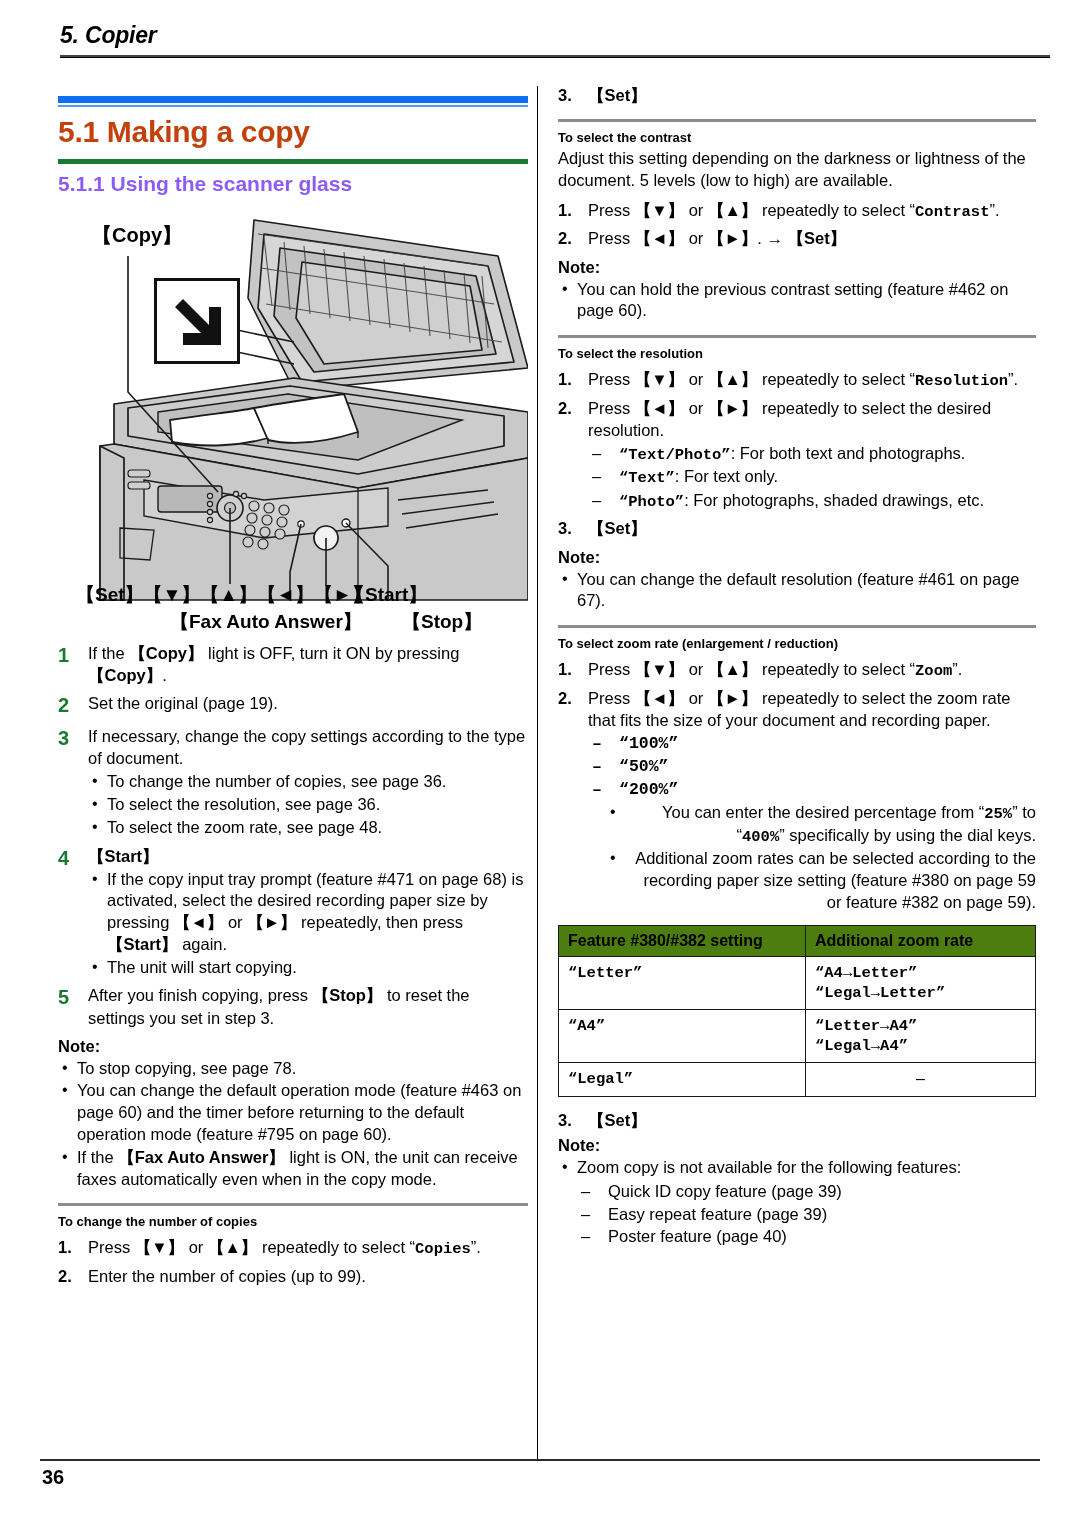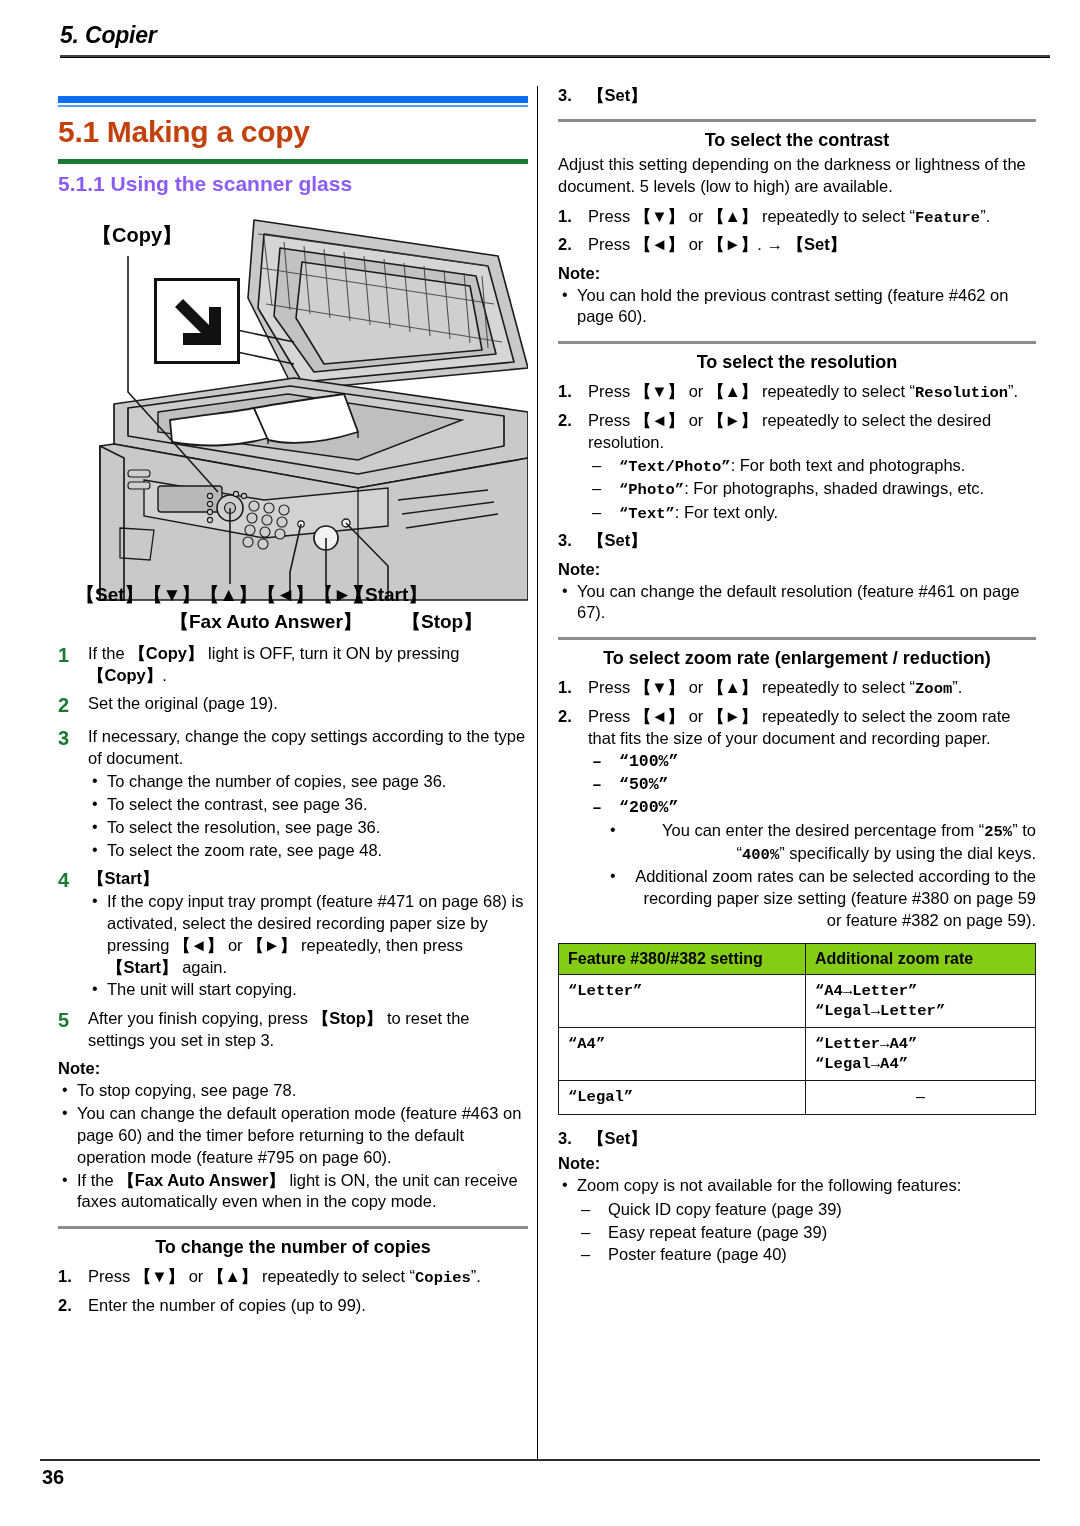--- a/index.html
+++ b/index.html
@@ -79,38 +79,38 @@
   }
 
   
   .olist { margin-top:7px; }
   .oitem { display:flex; font-size:16.5px; line-height:1.34; margin-bottom:5px; }
   .oitem-n { font-weight:bold; width:30px; flex:0 0 30px; }
   .oitem-b { flex:1; }
 
   .note-h { font-weight:bold; font-size:16.5px; margin-top:8px; }
   .sec-rule { height:3px; background:#8c8c8c; margin:13px 0 8px 0; }
-  .sub-h { font-weight:bold; font-size:18px; margin-bottom:3px;text-align:center; }
+  .sub-h { font-weight:bold; font-size:13px; margin-bottom:3px; }
   .para { font-size:16.5px; line-height:1.32; }
 
   
   .illus { position:relative; width:470px; height:420px; margin-top:12px; }
   .lbl { position:absolute; font-weight:bold; font-size:20px; white-space:nowrap; }
   .lbl-sm { position:absolute; font-weight:bold; font-size:19px; white-space:nowrap; }
 
   
   table.ztab {
     border-collapse:collapse; width:478px; margin-top:11px;
     font-size:16px;
   }
   table.ztab th, table.ztab td {
     border:1px solid #1a1a1a; padding:6px 9px; text-align:left;
     vertical-align:top;
   }
-  table.ztab th { background:#84cc16; font-weight:bold; font-size:16px; }
+  table.ztab th { background:#4d7c0f; font-weight:bold; font-size:16px; }
   table.ztab td { line-height:1.3; }
   table.ztab td.dash { text-align:center; }
   .cw1 { width:247px; }
 
   
   .foot-rule {
     position:absolute; left:40px; top:1459px; width:1000px; height:2px;
     background:#2b2b2b;
   }
   .foot-num {
@@ -264,21 +264,20 @@
         <div class="step-n">2</div>
         <div class="step-body">Set the original (page 19).</div>
       </div>
 
       <div class="step">
         <div class="step-n">3</div>
         <div class="step-body">
           <span>If necessary, change the copy settings according to the type of document.</span>
           <ul class="bl">
             <li>To change the number of copies, see page 36.</li>
-            <li>To select the contrast, see page 36.</li>
             <li>To select the resolution, see page 36.</li>
             <li>To select the zoom rate, see page 48.</li>
           </ul>
         </div>
       </div>
 
       <div class="step">
         <div class="step-n">4</div>
         <div class="step-body">
           <b>【Start】</b>
@@ -323,21 +322,21 @@
       <div class="oitem-b b">【Set】</div>
     </div>
 
     <div class="sec-rule"></div>
     <div class="sub-h">To select the contrast</div>
     <div class="para">Adjust this setting depending on the darkness or lightness of the document. 5 levels (low to high) are available.</div>
 
     <div class="olist">
       <div class="oitem">
         <div class="oitem-n">1.</div>
-        <div class="oitem-b"><span>Press </span><b>【▼】</b><span> or </span><b>【▲】</b><span> repeatedly to select “</span><span class="mono">Feature</span><span>”.</span></div>
+        <div class="oitem-b"><span>Press </span><b>【▼】</b><span> or </span><b>【▲】</b><span> repeatedly to select “</span><span class="mono">Contrast</span><span>”.</span></div>
       </div>
       <div class="oitem">
         <div class="oitem-n">2.</div>
         <div class="oitem-b"><span>Press </span><b>【◄】</b><span> or </span><b>【►】</b><span>. → </span><b>【Set】</b></div>
       </div>
     </div>
     <div class="note-h">Note:</div>
     <ul class="bl">
       <li>You can hold the previous contrast setting (feature #462 on page 60).</li>
     </ul>
@@ -347,22 +346,22 @@
     <div class="olist">
       <div class="oitem">
         <div class="oitem-n">1.</div>
         <div class="oitem-b"><span>Press </span><b>【▼】</b><span> or </span><b>【▲】</b><span> repeatedly to select “</span><span class="mono">Resolution</span><span>”.</span></div>
       </div>
       <div class="oitem">
         <div class="oitem-n">2.</div>
         <div class="oitem-b"><span>Press </span><b>【◄】</b><span> or </span><b>【►】</b><span> repeatedly to select the desired resolution.</span>
           <ul class="dl" style="padding-left:0;">
             <li><span class="mono">“Text/Photo”</span><span>: For both text and photographs.</span></li>
+            <li><span class="mono">“Text”</span><span>: For text only.</span></li>
             <li><span class="mono">“Photo”</span><span>: For photographs, shaded drawings, etc.</span></li>
-            <li><span class="mono">“Text”</span><span>: For text only.</span></li>
           </ul>
         </div>
       </div>
       <div class="oitem">
         <div class="oitem-n">3.</div>
         <div class="oitem-b b">【Set】</div>
       </div>
     </div>
     <div class="note-h">Note:</div>
     <ul class="bl">

